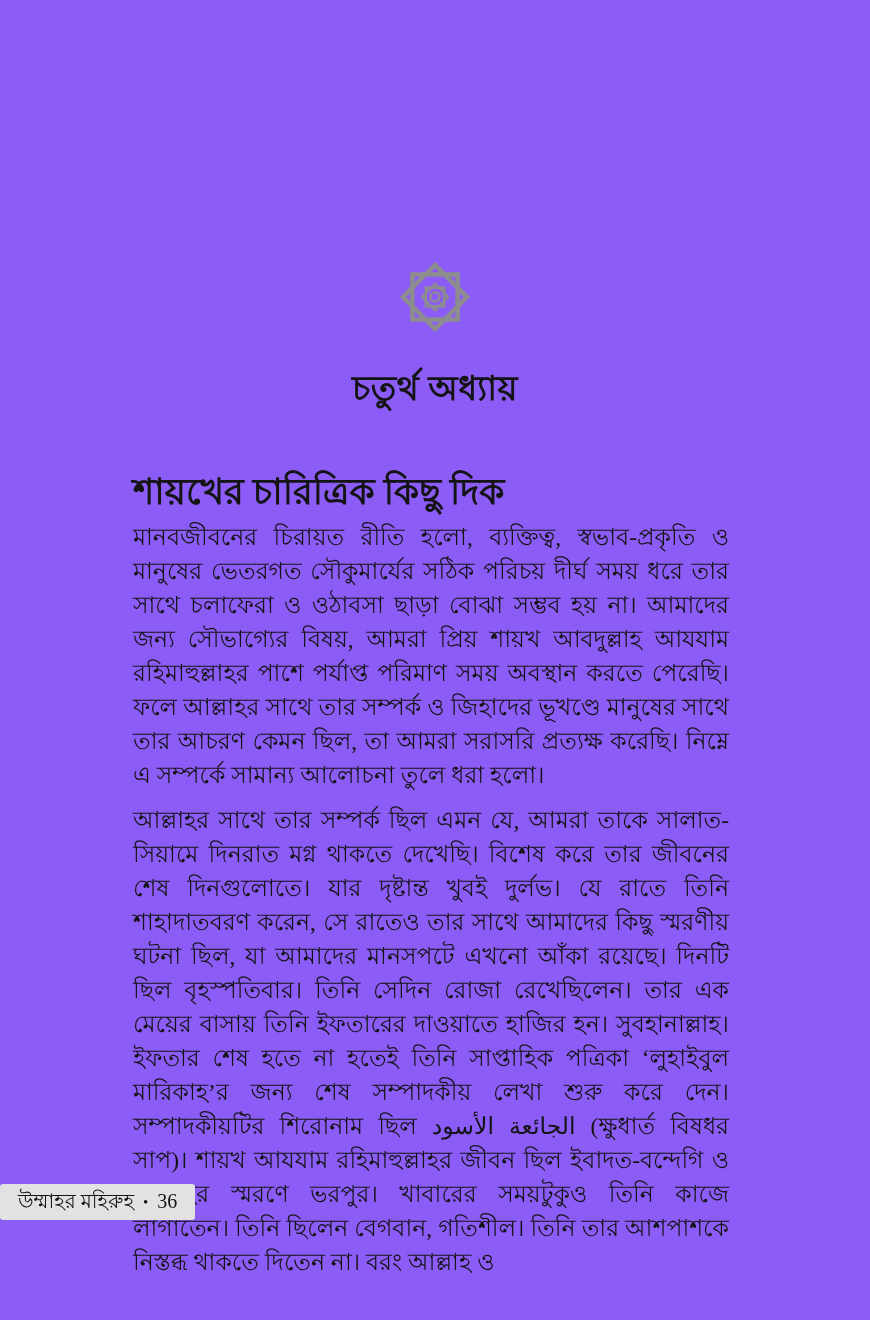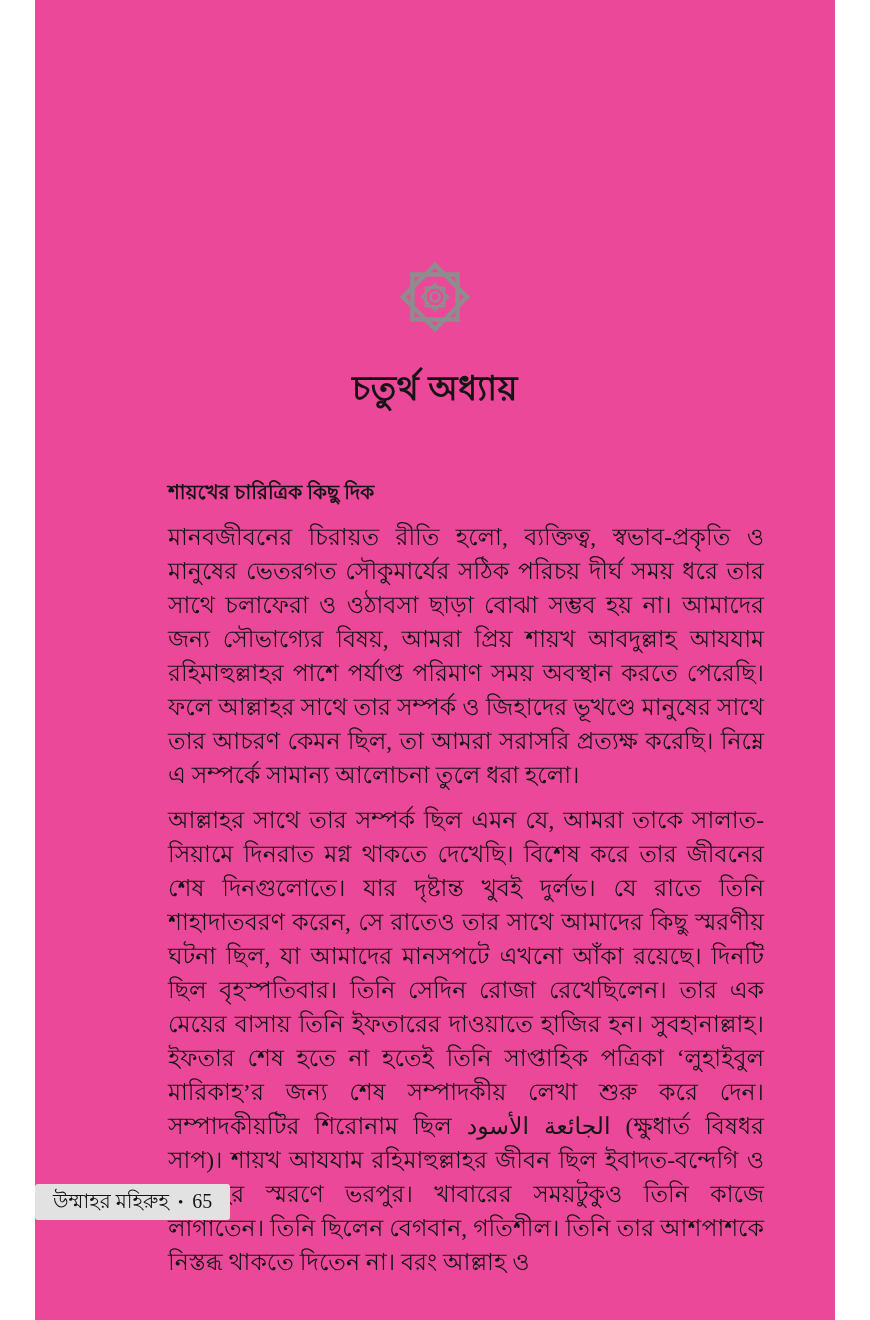--- a/index.html
+++ b/index.html
@@ -2,24 +2,24 @@
 <html lang="bn"><head>
 <meta charset="utf-8">
 <style>
   html, body {
     margin: 0;
     padding: 0;
     background: #ffffff;
   }
   .page {
     position: relative;
-    width: 800px;
+    width: 870px;
     height: 1320px;
     margin: 0 auto;
-    background: #ec4899;
+    background: #8b5cf6;
     color: #141414;
     font-family: "Liberation Serif", "DejaVu Serif", serif;
     overflow: hidden;
   }
   .ornament-wrap {
     position: absolute;
     top: 262px;
     left: 0;
     width: 100%;
     display: flex;
@@ -38,21 +38,21 @@
     letter-spacing: 0.5px;
   }
   .content {
     position: absolute;
     top: 472px;
     left: 133px;
     width: 604px;
   }
   .section-heading {
     margin: 0 0 8px 0;
-    font-size: 20px;
+    font-size: 36px;
     font-weight: 700;
     line-height: 40px;
   }
   .body-para {
     margin: 0 8px 11px 0;
     font-size: 23.5px;
     line-height: 34px;
     text-align: justify;
     text-justify: inter-word;
   }
@@ -105,17 +105,17 @@
 
     <p class="body-para">মানবজীবনের চিরায়ত রীতি হলো, ব্যক্তিত্ব, স্বভাব-প্রকৃতি ও মানুষের ভেতরগত সৌকুমার্যের সঠিক পরিচয় দীর্ঘ সময় ধরে তার সাথে চলাফেরা ও ওঠাবসা ছাড়া বোঝা সম্ভব হয় না। আমাদের জন্য সৌভাগ্যের বিষয়, আমরা প্রিয় শায়খ আবদুল্লাহ আযযাম রহিমাহুল্লাহর পাশে পর্যাপ্ত পরিমাণ সময় অবস্থান করতে পেরেছি। ফলে আল্লাহর সাথে তার সম্পর্ক ও জিহাদের ভূখণ্ডে মানুষের সাথে তার আচরণ কেমন ছিল, তা আমরা সরাসরি প্রত্যক্ষ করেছি। নিম্নে এ সম্পর্কে সামান্য আলোচনা তুলে ধরা হলো।</p>
 
     <p class="body-para">আল্লাহর সাথে তার সম্পর্ক ছিল এমন যে, আমরা তাকে সালাত-সিয়ামে দিনরাত মগ্ন থাকতে দেখেছি। বিশেষ করে তার জীবনের শেষ দিনগুলোতে। যার দৃষ্টান্ত খুবই দুর্লভ। যে রাতে তিনি শাহাদাতবরণ করেন, সে রাতেও তার সাথে আমাদের কিছু স্মরণীয় ঘটনা ছিল, যা আমাদের মানসপটে এখনো আঁকা রয়েছে। দিনটি ছিল বৃহস্পতিবার। তিনি সেদিন রোজা রেখেছিলেন। তার এক মেয়ের বাসায় তিনি ইফতারের দাওয়াতে হাজির হন। সুবহানাল্লাহ। ইফতার শেষ হতে না হতেই তিনি সাপ্তাহিক পত্রিকা ‘লুহাইবুল মারিকাহ’র জন্য শেষ সম্পাদকীয় লেখা শুরু করে দেন। সম্পাদকীয়টির শিরোনাম ছিল الجائعة الأسود (ক্ষুধার্ত বিষধর সাপ)। শায়খ আযযাম রহিমাহুল্লাহর জীবন ছিল ইবাদত-বন্দেগি ও আল্লাহর স্মরণে ভরপুর। খাবারের সময়টুকুও তিনি কাজে লাগাতেন। তিনি ছিলেন বেগবান, গতিশীল। তিনি তার আশপাশকে নিস্তব্ধ থাকতে দিতেন না। বরং আল্লাহ ও</p>
   </div>
 
   <div class="footer">
     <span class="footer-badge">
       <span>উম্মাহর মহিরুহ</span>
       <span class="footer-sep">•</span>
-      <span>65</span>
+      <span>36</span>
     </span>
   </div>
 
 </div>
 
 </body></html>

